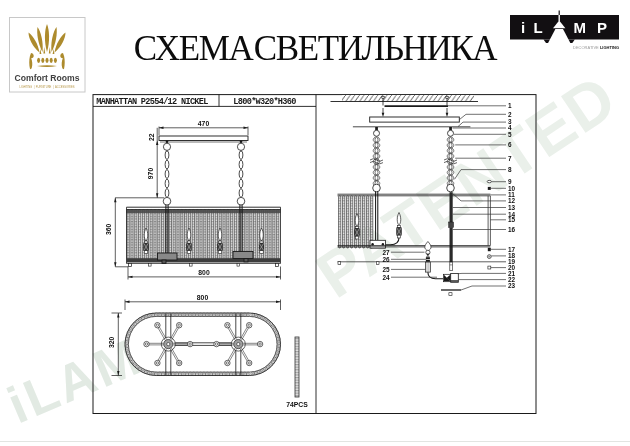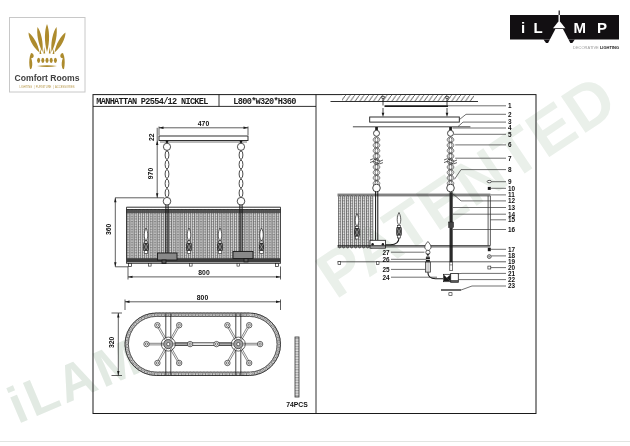--- a/index.html
+++ b/index.html
@@ -13,20 +13,21 @@
          font-family:"Liberation Serif",serif;font-size:35px;letter-spacing:-1.4px;color:#0c0c0c;}
 </style>
 </head>
 <body>
 <div id="page">
 
   <div class="wm" style="left:-1px;top:380px;font-size:52px;letter-spacing:3px;color:#e2eae3;transform:rotate(-23deg);">iLAMP</div>
 
   <div class="wm" style="left:303px;top:251px;font-size:64px;letter-spacing:1px;color:#eaf0ea;transform:rotate(-33.8deg);">PATENTED</div>
 
+  <div id="title">СХЕМА СВЕТИЛЬНИКА</div>
   <svg width="630" height="446" viewBox="0 0 630 446">
   <defs>
     <pattern id="ceilhatch" width="4.6" height="6.4" patternUnits="userSpaceOnUse">
       <rect width="4.6" height="6.4" fill="#ffffff"></rect>
       <line x1="0" y1="6.4" x2="4.6" y2="0" stroke="#333" stroke-width="0.8"></line>
     </pattern>
     <pattern id="rodfill" width="2.3" height="2.6" patternUnits="userSpaceOnUse">
       <rect width="2.3" height="2.6" fill="#e2e2e2"></rect>
       <rect width="2.3" height="1.2" fill="#a2a2a2"></rect>
     </pattern>

